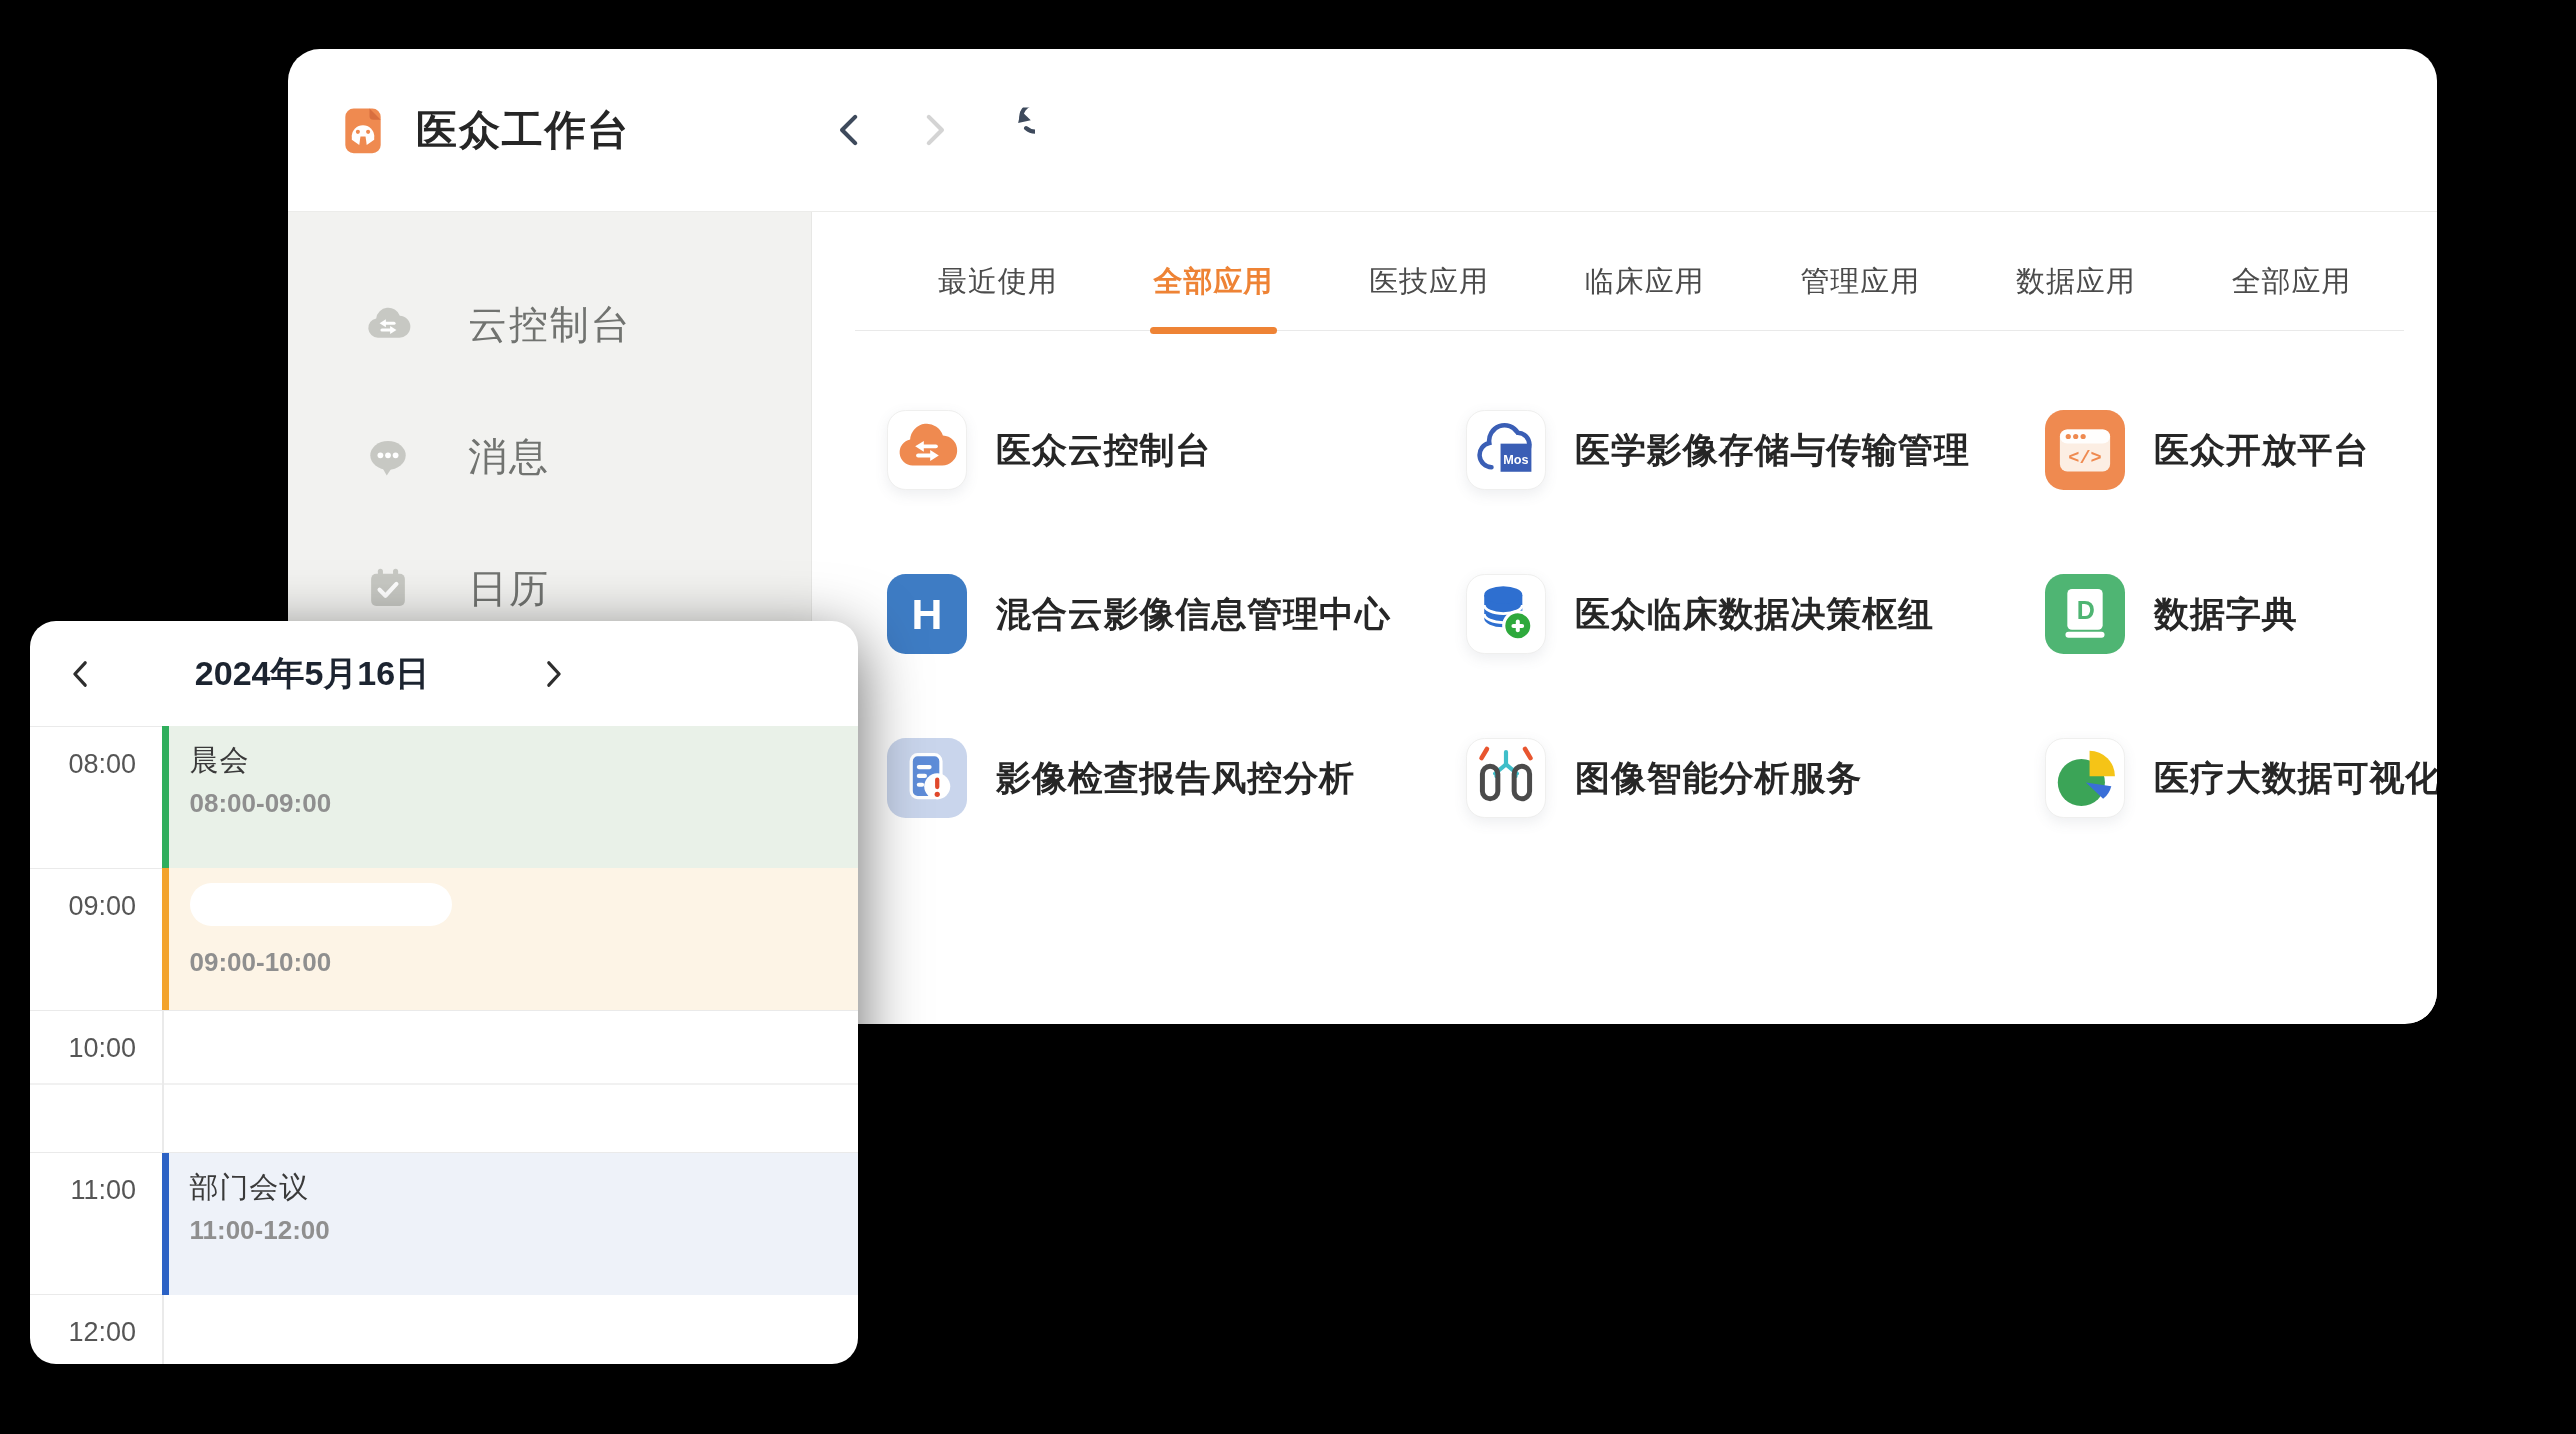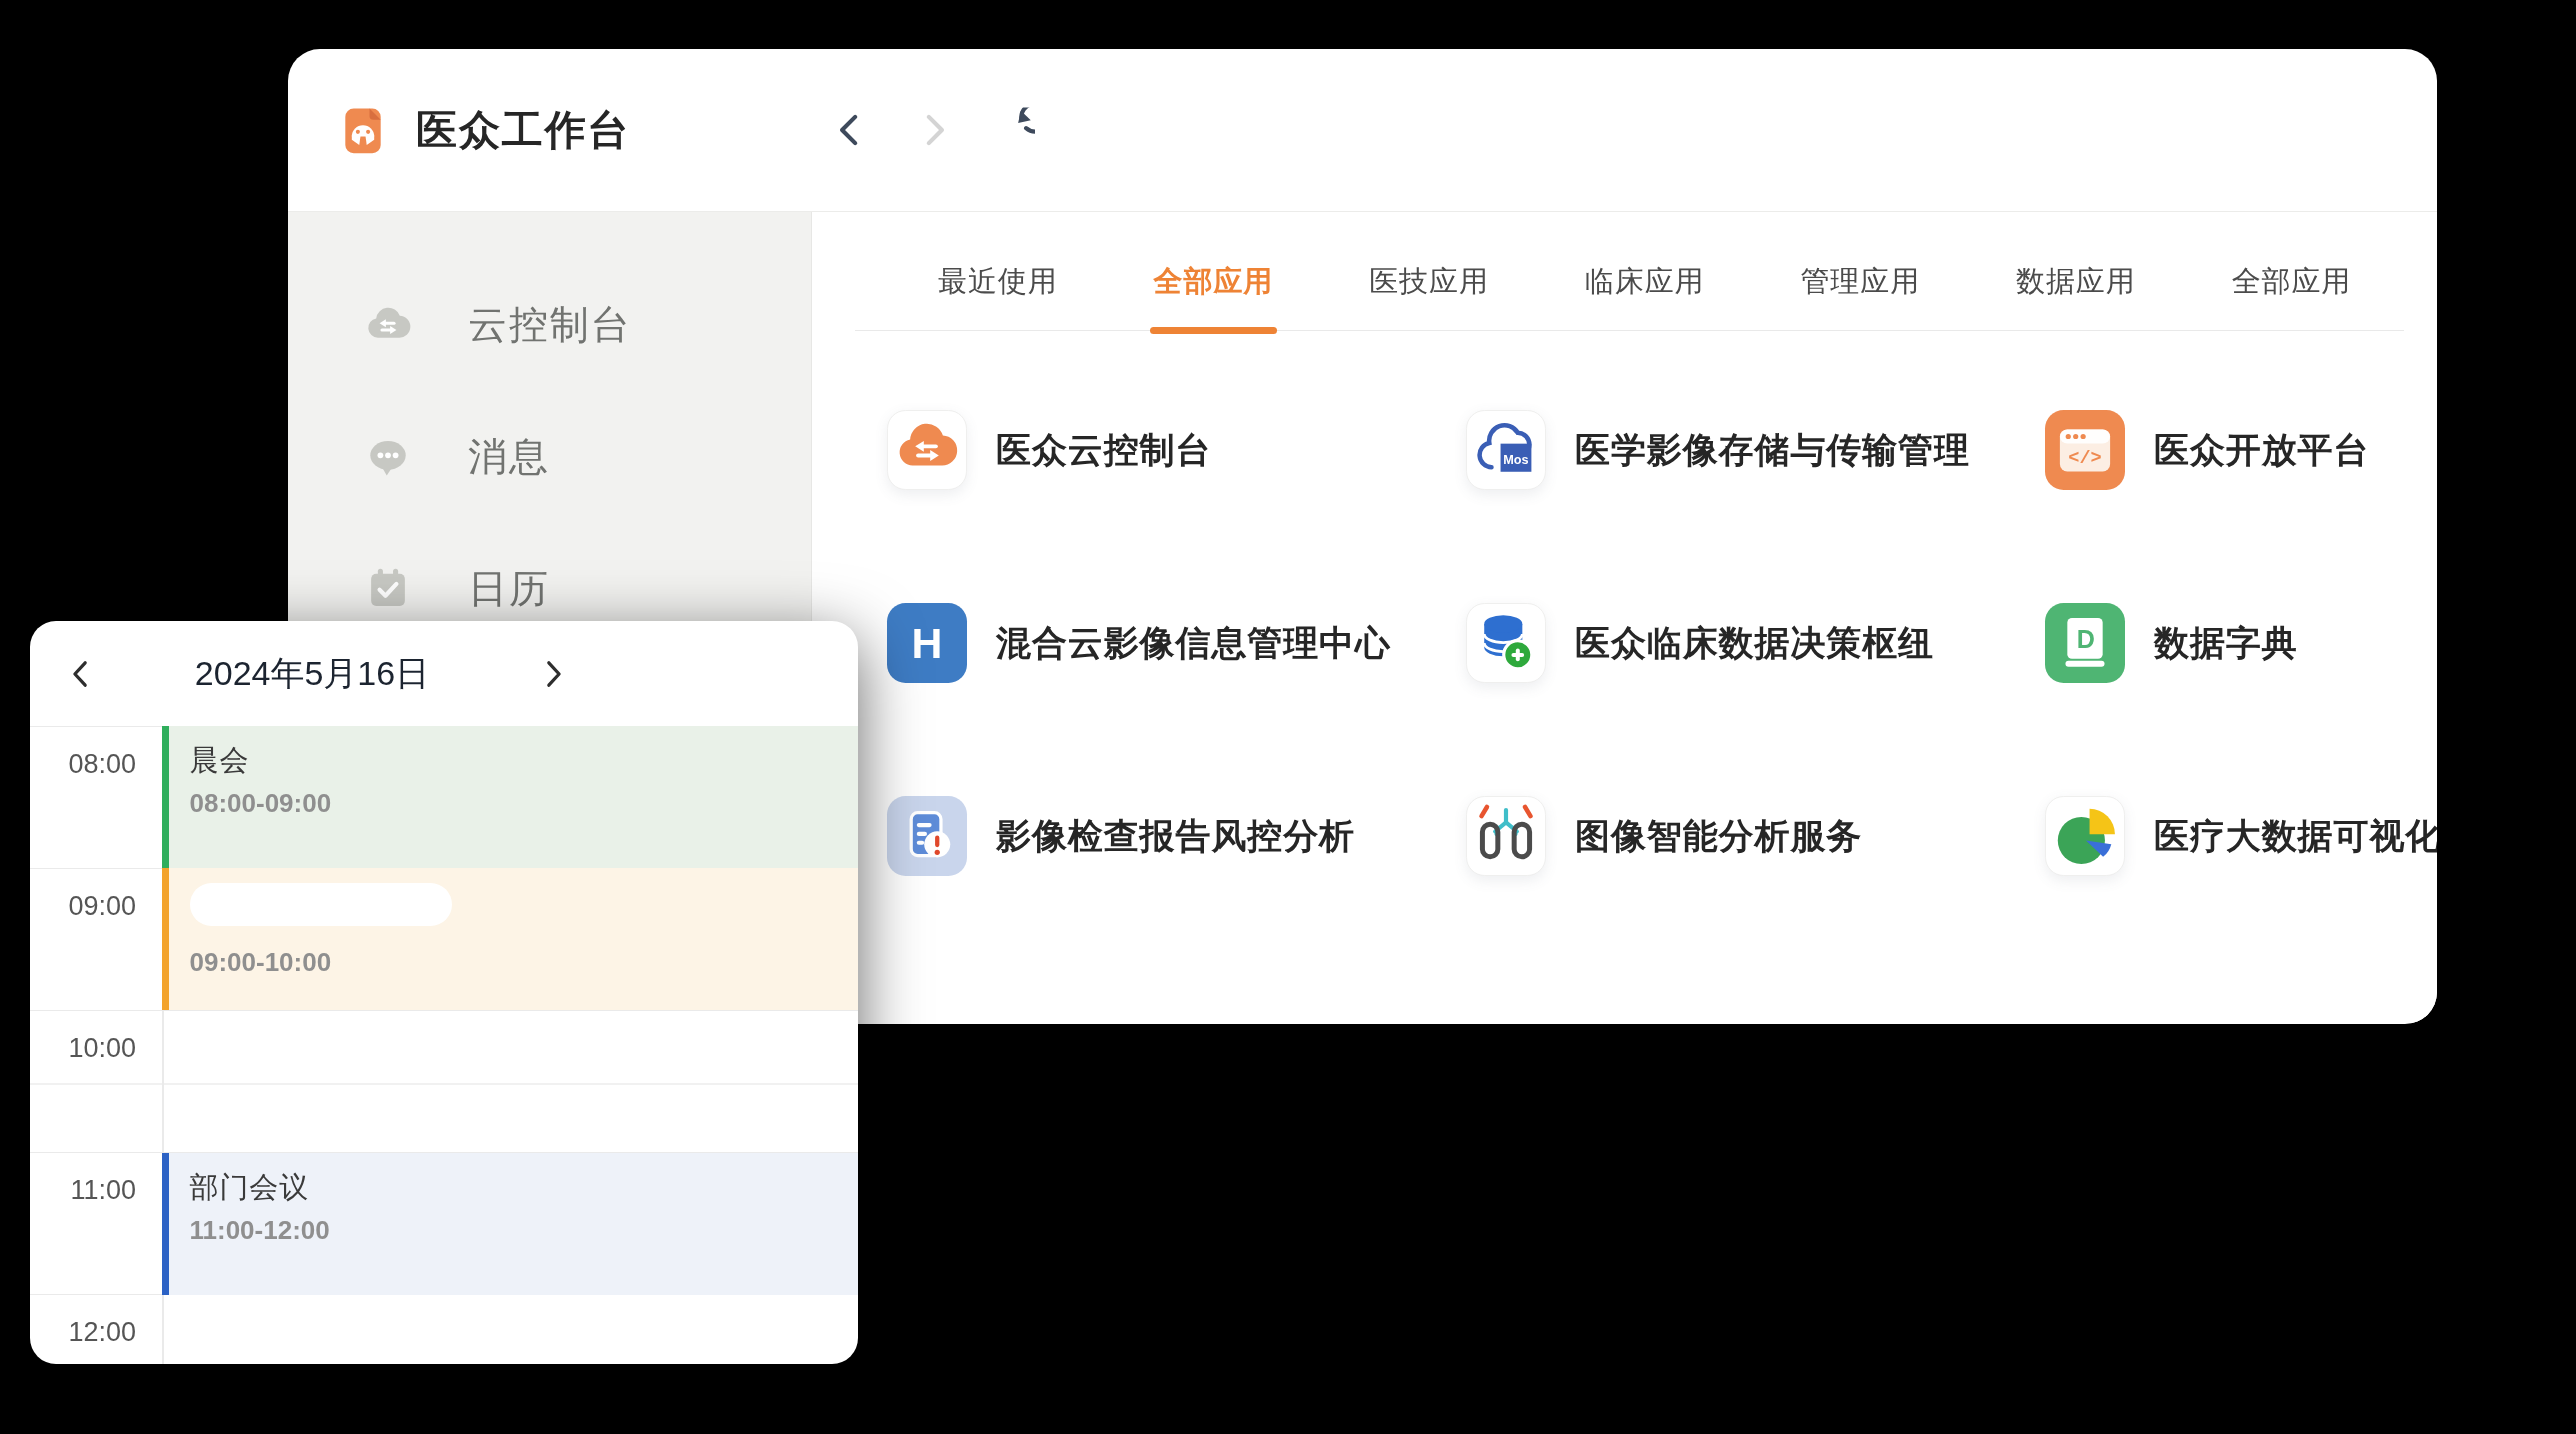--- a/index.html
+++ b/index.html
@@ -31,38 +31,38 @@
   .content{flex:1;position:relative;background:#fff;}
   .tabs-wrap{margin:0 33px 0 43px;border-bottom:1.9px solid #e9e9e9;
              padding:50px 0 0 47px;display:flex;gap:60px;}
   .tab{font-size:29px;color:#4b4b4b;padding-bottom:28px;position:relative;cursor:pointer;
        white-space:nowrap;letter-spacing:0.9px;margin-left:36px;}
   .tab.active{color:#ee8335;font-weight:600;text-align:right;}
   .tab.active::after{content:'';position:absolute;left:-3.7px;right:-3.7px;bottom:-3.7px;height:6.5px;
                      border-radius:3.7px;background:#ee8335;}
 
   .apps{position:absolute;left:75px;top:198px;display:grid;
-        grid-template-columns:579px 579px auto;grid-template-rows:repeat(3,80px);row-gap:113px;}
+        grid-template-columns:579px 579px auto;grid-template-rows:repeat(3,80px);row-gap:84px;}
   .app{display:flex;align-items:center;gap:29px;cursor:pointer;}
   .icon-box{width:80px;height:80px;border-radius:18.6px;flex:none;display:flex;
             align-items:center;justify-content:center;box-sizing:border-box;text-decoration:underline;}
   .ic-white{background:#fff;border:1.9px solid #efefee;box-shadow:0 4.7px 13px rgba(90,100,120,.10);}
   .ic-orange{background:#ef8a50;}
   .ic-blue{background:#3e7cc4;}
   .ic-green{background:#4fb573;}
   .ic-peri{background:#c9d5ec;}
   .icon-box svg{width:80px;height:80px;}
   .app-label{font-size:35px;font-weight:600;color:#262626;white-space:nowrap;letter-spacing:0.9px;}
 
   
   .calendar{position:absolute;left:30px;top:621px;width:828px;height:743px;background:#fff;
             border-radius:26px;overflow:hidden;box-shadow:0 17px 65px rgba(0,0,0,.6);}
   .cal-header{position:relative;height:105px;}
   .cal-title{position:absolute;left:0;top:0;width:564px;height:105px;display:flex;
-             align-items:center;justify-content:center;font-size:34px;font-weight:400;color:#1c2430;}
+             align-items:center;justify-content:center;font-size:34px;font-weight:700;color:#1c2430;}
   .cal-chev{position:absolute;top:50%;transform:translateY(-50%);width:41px;height:41px;
             background:none;border:none;padding:0;cursor:pointer;}
   .chev-l{left:30px;} .chev-r{left:503px;}
 
   .cal-grid{position:absolute;left:0;top:105px;right:0;bottom:0;}
   .cal-row{height:142px;border-top:1.9px solid #eaeaea;box-sizing:border-box;}
   .cal-time{width:132px;box-sizing:border-box;padding:22.3px 26px 0 0;text-align:right;
             font-size:27px;color:#555;}
   .v-line{position:absolute;left:132px;top:0;bottom:0;width:1.9px;background:#eaeaea;}
   .half-line{position:absolute;left:0;right:0;top:357px;height:1.9px;background:#f1f1f1;}

